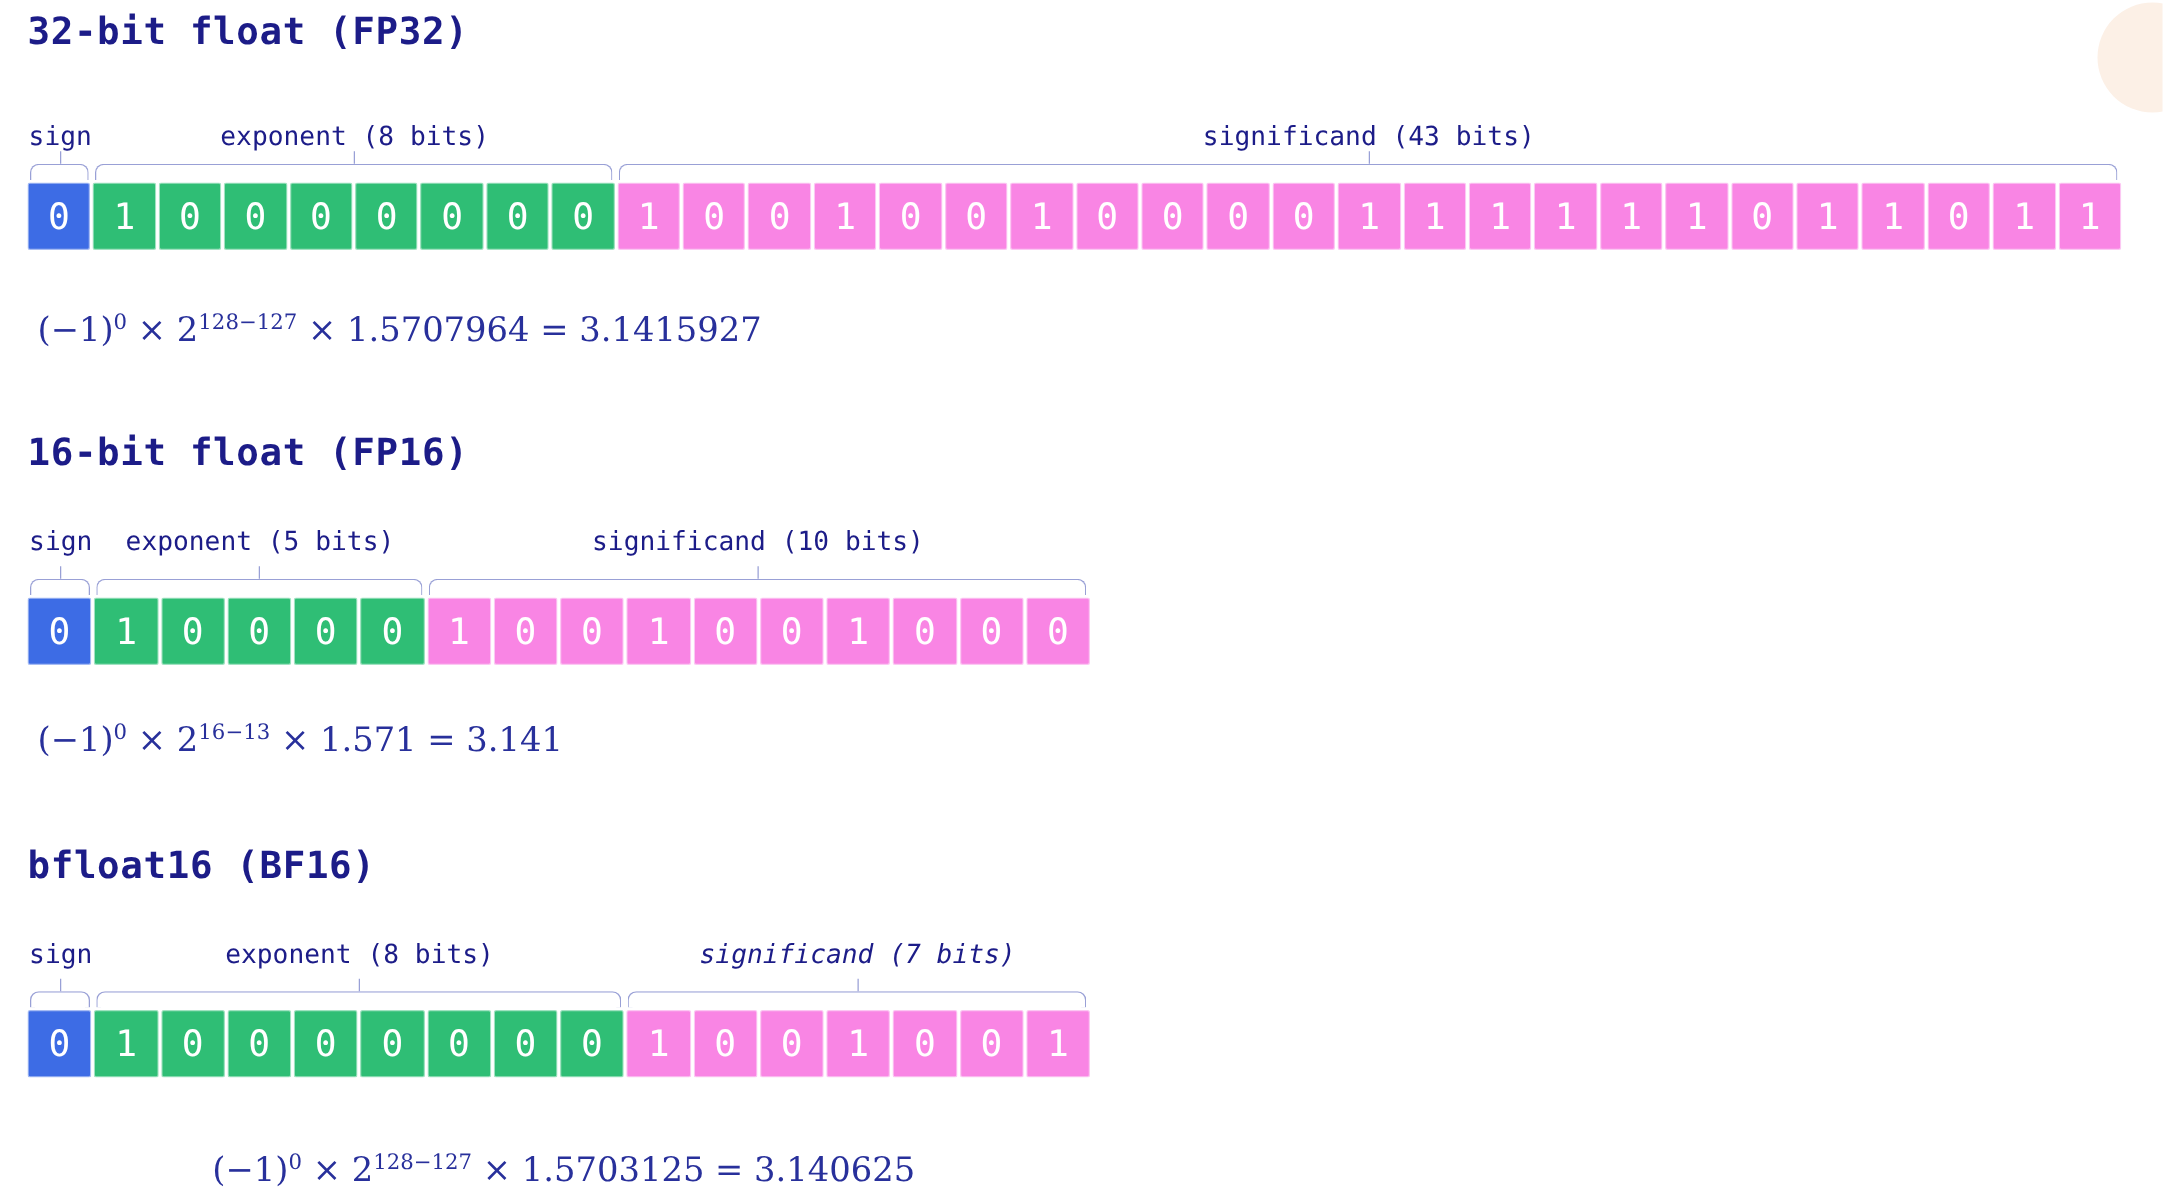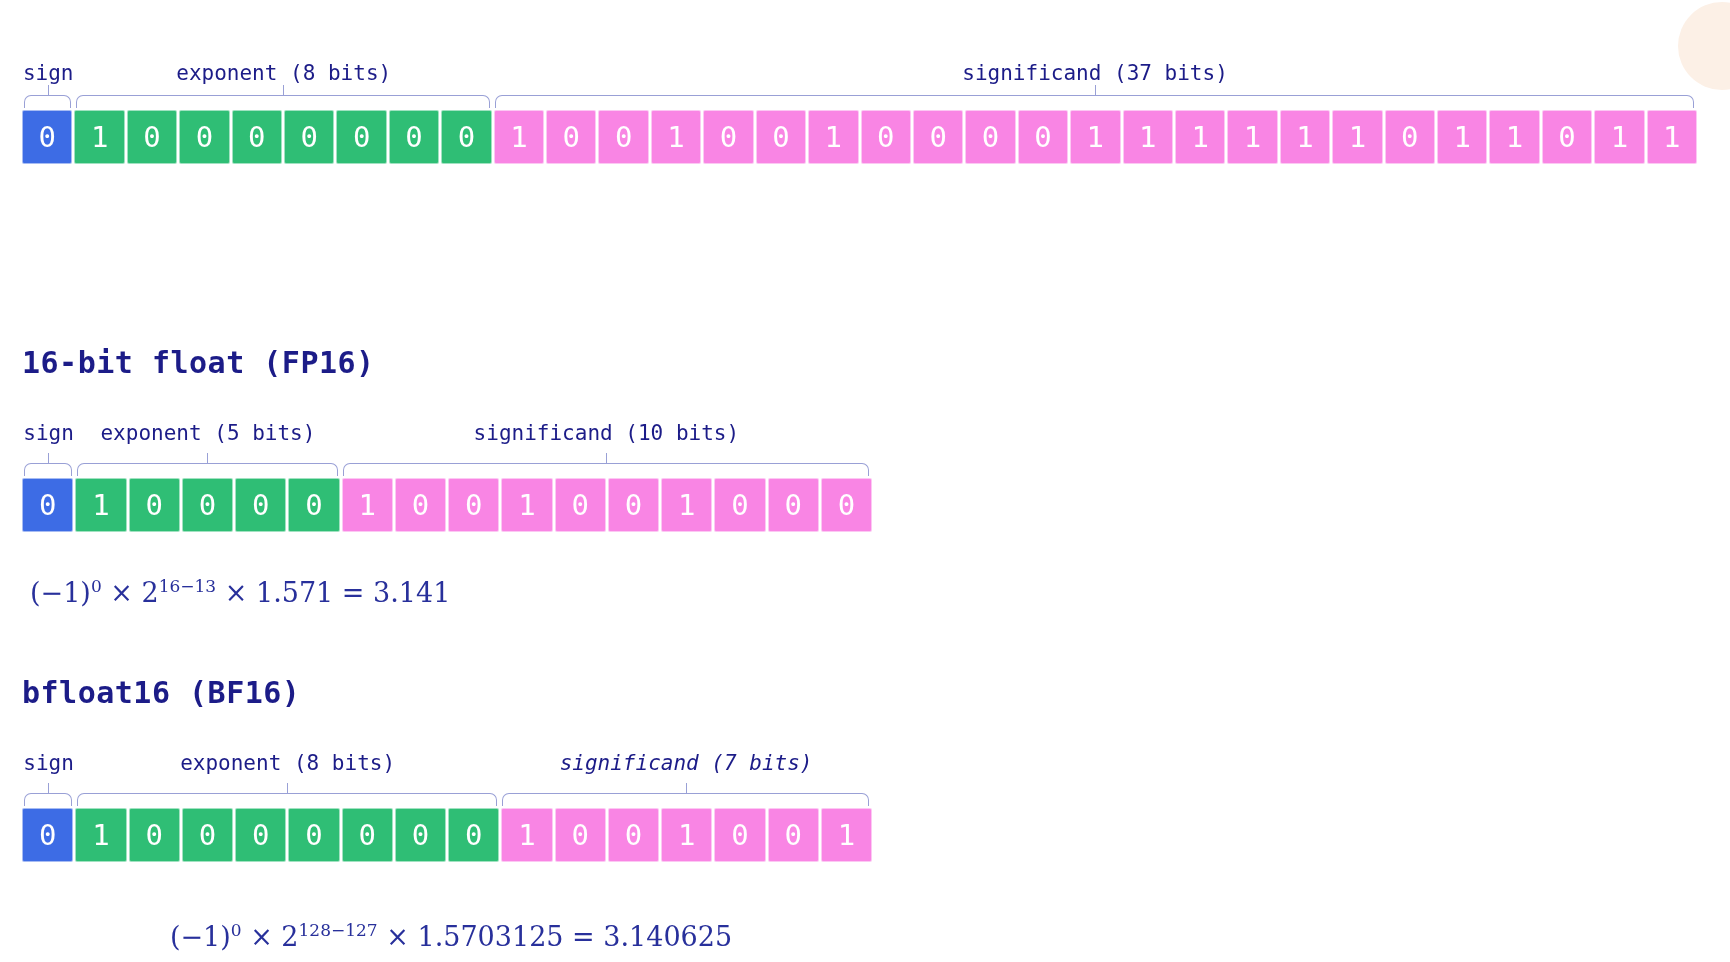--- a/index.html
+++ b/index.html
@@ -59,25 +59,26 @@
   #sec1 .formula{margin-top:44px;}
   #sec2 .formula{margin-top:58px;text-align:center;}
   .formula sup{font-size:17px;line-height:0;}
 </style>
 </head>
 <body>
 
 <div class="corner-circle" style="background: rgb(252, 240, 230);"></div>
 
 <section class="fmt" id="sec0">
+  <h2>32-bit float (FP32)</h2>
   <div class="diagram">
     <div class="labels">
         <span class="field-label" style="left: 1.5625%;">sign</span>
         <span class="field-label" style="left: 15.625%;">exponent (8 bits)</span>
-        <span class="field-label" style="left: 64.0625%;">significand (37 bits)</span>
+        <span class="field-label" style="left: 64.0625%;">significand (43 bits)</span>
       </div>
     <div class="brackets">
         <div class="bracket" style="left: calc(0% + 2px); width: calc(3.125% - 5px);"></div>
         <div class="bracket" style="left: calc(3.125% + 2px); width: calc(25% - 5px);"></div>
         <div class="bracket" style="left: calc(28.125% + 2px); width: calc(71.875% - 5px);"></div>
       </div>
     <div class="row">
         <div class="cell" style="background: rgb(61, 108, 229); color: rgb(255, 255, 255);">0</div>
         <div class="cell" style="background: rgb(47, 190, 117); color: rgb(255, 255, 255);">1</div>
         <div class="cell" style="background: rgb(47, 190, 117); color: rgb(255, 255, 255);">0</div>
@@ -105,20 +106,21 @@
         <div class="cell" style="background: rgb(249, 133, 228); color: rgb(255, 255, 255);">1</div>
         <div class="cell" style="background: rgb(249, 133, 228); color: rgb(255, 255, 255);">1</div>
         <div class="cell" style="background: rgb(249, 133, 228); color: rgb(255, 255, 255);">0</div>
         <div class="cell" style="background: rgb(249, 133, 228); color: rgb(255, 255, 255);">1</div>
         <div class="cell" style="background: rgb(249, 133, 228); color: rgb(255, 255, 255);">1</div>
         <div class="cell" style="background: rgb(249, 133, 228); color: rgb(255, 255, 255);">0</div>
         <div class="cell" style="background: rgb(249, 133, 228); color: rgb(255, 255, 255);">1</div>
         <div class="cell" style="background: rgb(249, 133, 228); color: rgb(255, 255, 255);">1</div>
       </div>
   </div>
+  <p class="formula"><span>(−1)</span><sup>0</sup><span>&nbsp;× 2</span><sup>128−127</sup><span> × 1.5707964 = 3.1415927</span></p>
 </section>
 
 <section class="fmt" id="sec1">
   <h2>16-bit float (FP16)</h2>
   <div class="diagram">
     <div class="labels">
         <span class="field-label" style="left: 3.125%;">sign</span>
         <span class="field-label" style="left: 21.875%; text-align: right;">exponent (5 bits)</span>
         <span class="field-label" style="left: 68.75%;">significand (10 bits)</span>
       </div>

